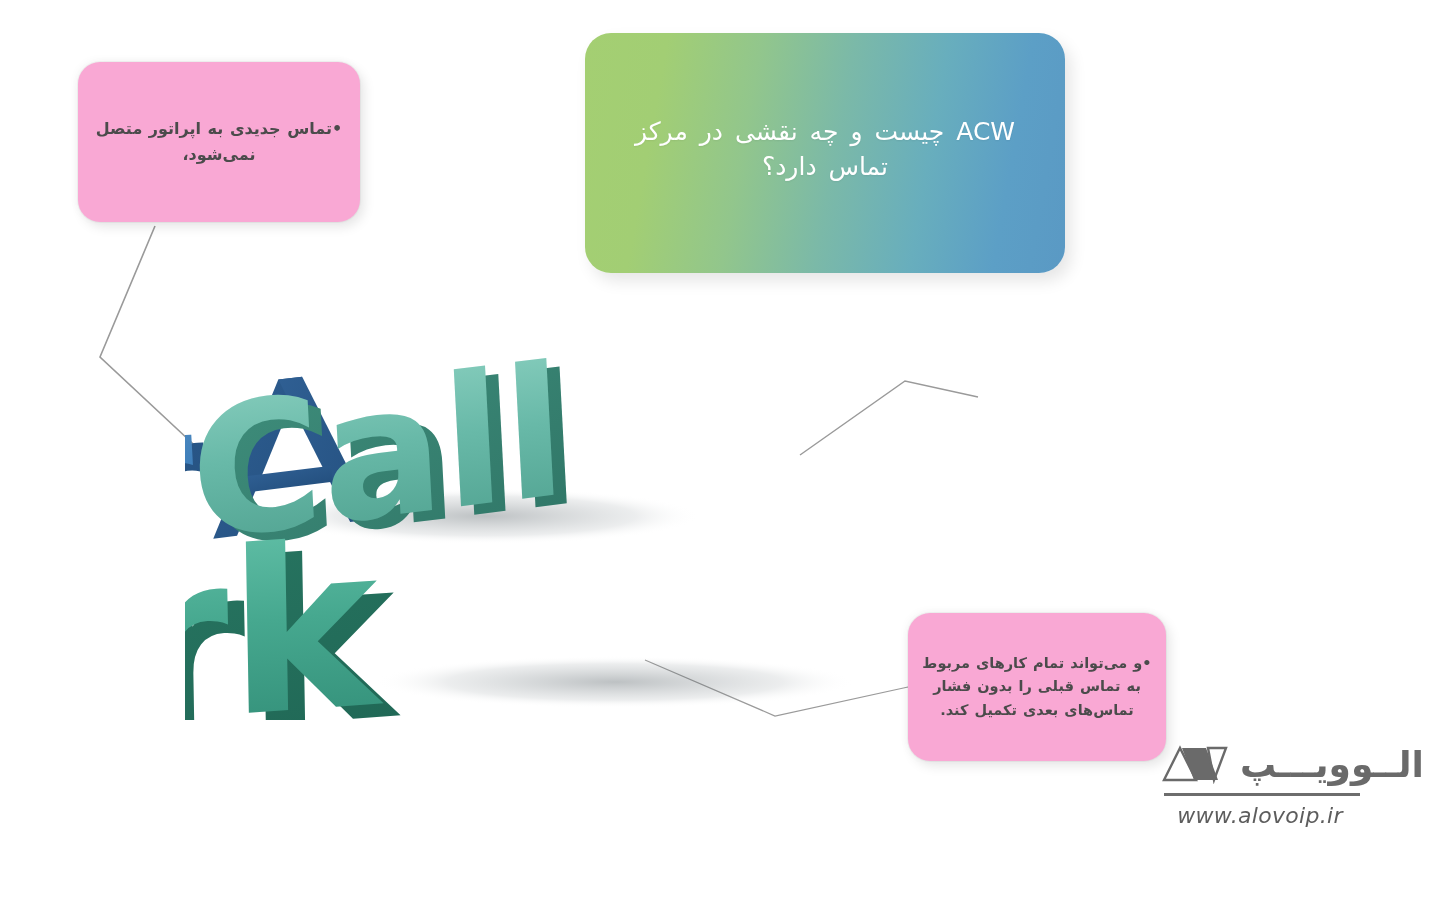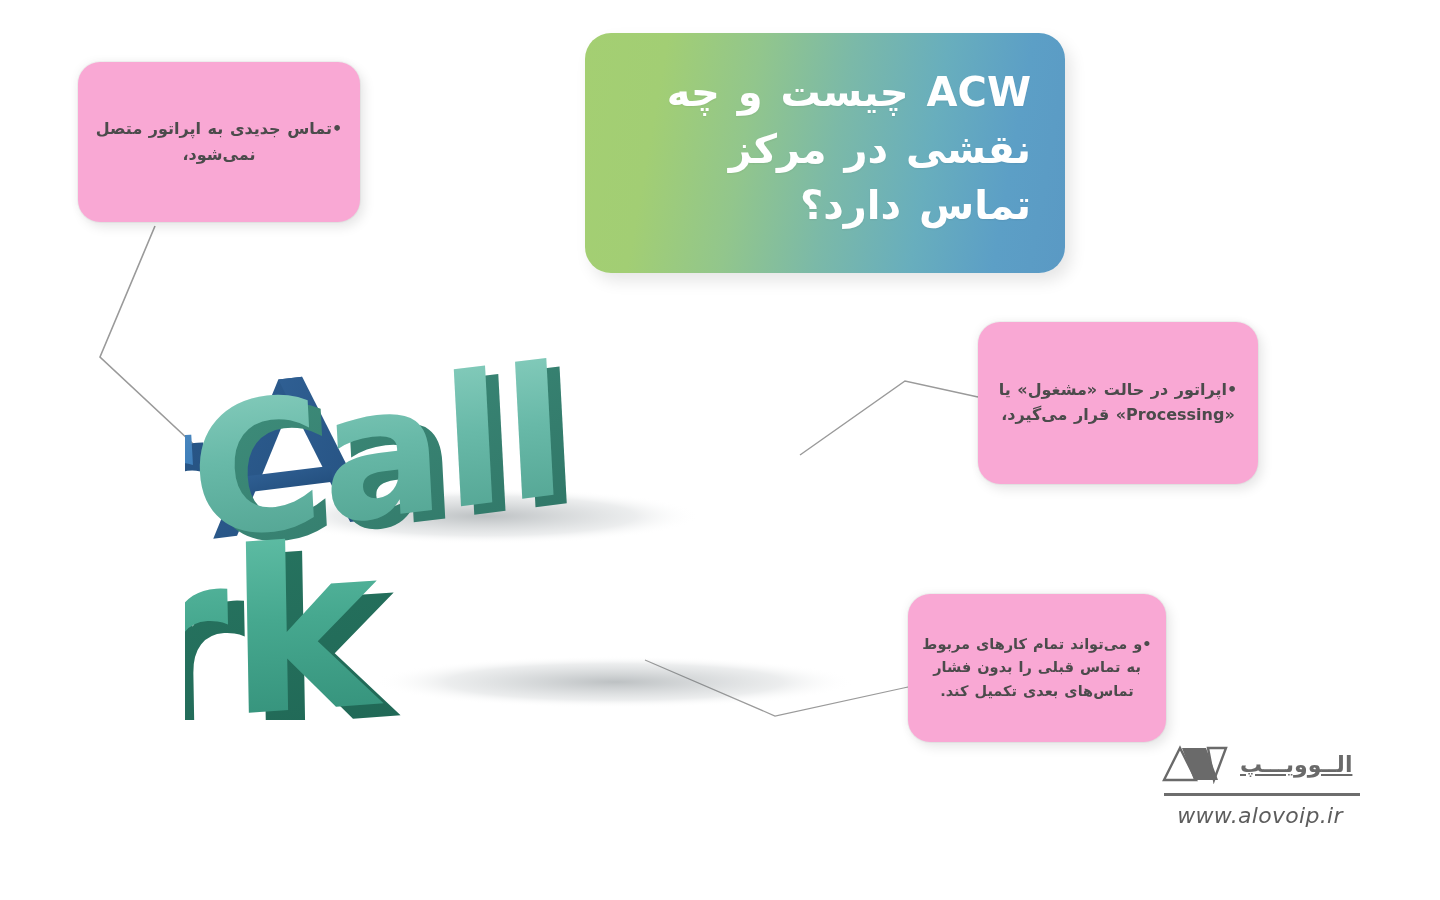--- a/index.html
+++ b/index.html
@@ -46,24 +46,24 @@
                 #5a99c4 100%);
     box-shadow: 6px 8px 16px rgba(0,0,0,0.10);
     display: flex;
     align-items: center;
     justify-content: center;
     box-sizing: border-box;
     padding: 10px 34px 18px 34px;
   }
   .title-text {
     color: #ffffff;
-    font-size: 40px;
+    font-size: 25px;
     line-height: 1.42;
-    font-weight: bold;
-    text-align: right;
+    font-weight: normal;
+    text-align: center;
     direction: rtl;
     letter-spacing: 0px;
     word-spacing: 4px;
     text-shadow: 0 1px 2px rgba(0,0,0,0.06);
   }
 
   
   .callout {
     position: absolute;
     background: #f9a8d4;
@@ -91,21 +91,21 @@
     left: 78px;  top: 62px;  width: 282px; height: 160px;
   }
   #callout-new-call .callout-text { font-size: 16px; line-height: 1.6; }
 
   #callout-operator-status {
     left: 978px; top: 322px; width: 280px; height: 162px;
   }
   #callout-operator-status .callout-text { font-size: 16px; line-height: 1.55; }
 
   #callout-complete-work {
-    left: 908px; top: 594px; width: 258px; height: 148px;
+    left: 908px; top: 613px; width: 258px; height: 148px;
   }
   #callout-complete-work .callout-text { font-size: 14.5px; line-height: 1.6; }
 
   
   #wordart {
     position: absolute;
     left: 185px;
     top: 330px;
     width: 720px;
     height: 390px;
@@ -124,26 +124,25 @@
     display: flex;
     align-items: center;
     justify-content: flex-end;
     gap: 10px;
     height: 46px;
     direction: rtl;
   }
   .brand-mark { flex: 0 0 auto; }
   .brand-word {
     color: #6a6a6a;
-    font-size: 22px;
+    font-size: 36px;
     font-weight: bold;
     direction: rtl;
     line-height: 1;
     letter-spacing: -1px;
-    text-decoration: underline;
   }
   .brand-rule {
     margin-top: 5px;
     height: 3px;
     background: #6d6d6d;
     width: 196px;
   }
   .brand-url {
     margin-top: 7px;
     color: #5d5d5d;
@@ -165,23 +164,20 @@
   </svg>
 
   <div class="title-card">
     <div class="title-text">ACW چیست و چه نقشی در مرکز تماس دارد؟</div>
   </div>
 
   <div class="callout" id="callout-new-call">
     <div class="callout-text">•تماس جدیدی به اپراتور متصل نمی‌شود،</div>
   </div>
 
-  <div class="callout" id="callout-operator-status">
-    <div class="callout-text">•اپراتور در حالت «مشغول» یا «Processing» قرار می‌گیرد،</div>
-  </div>
 
   <div class="callout" id="callout-complete-work">
     <div class="callout-text">•و می‌تواند تمام کارهای مربوط به تماس قبلی را بدون فشار تماس‌های بعدی تکمیل کند.</div>
   </div>
 
   <svg id="wordart" viewBox="0 0 720 390" xmlns="http://www.w3.org/2000/svg">
     <defs>
       <linearGradient id="gBlueFace" x1="0" y1="0" x2="0" y2="1">
         <stop offset="0%" stop-color="#5e96c8"></stop>
         <stop offset="45%" stop-color="#3f7fba"></stop>

